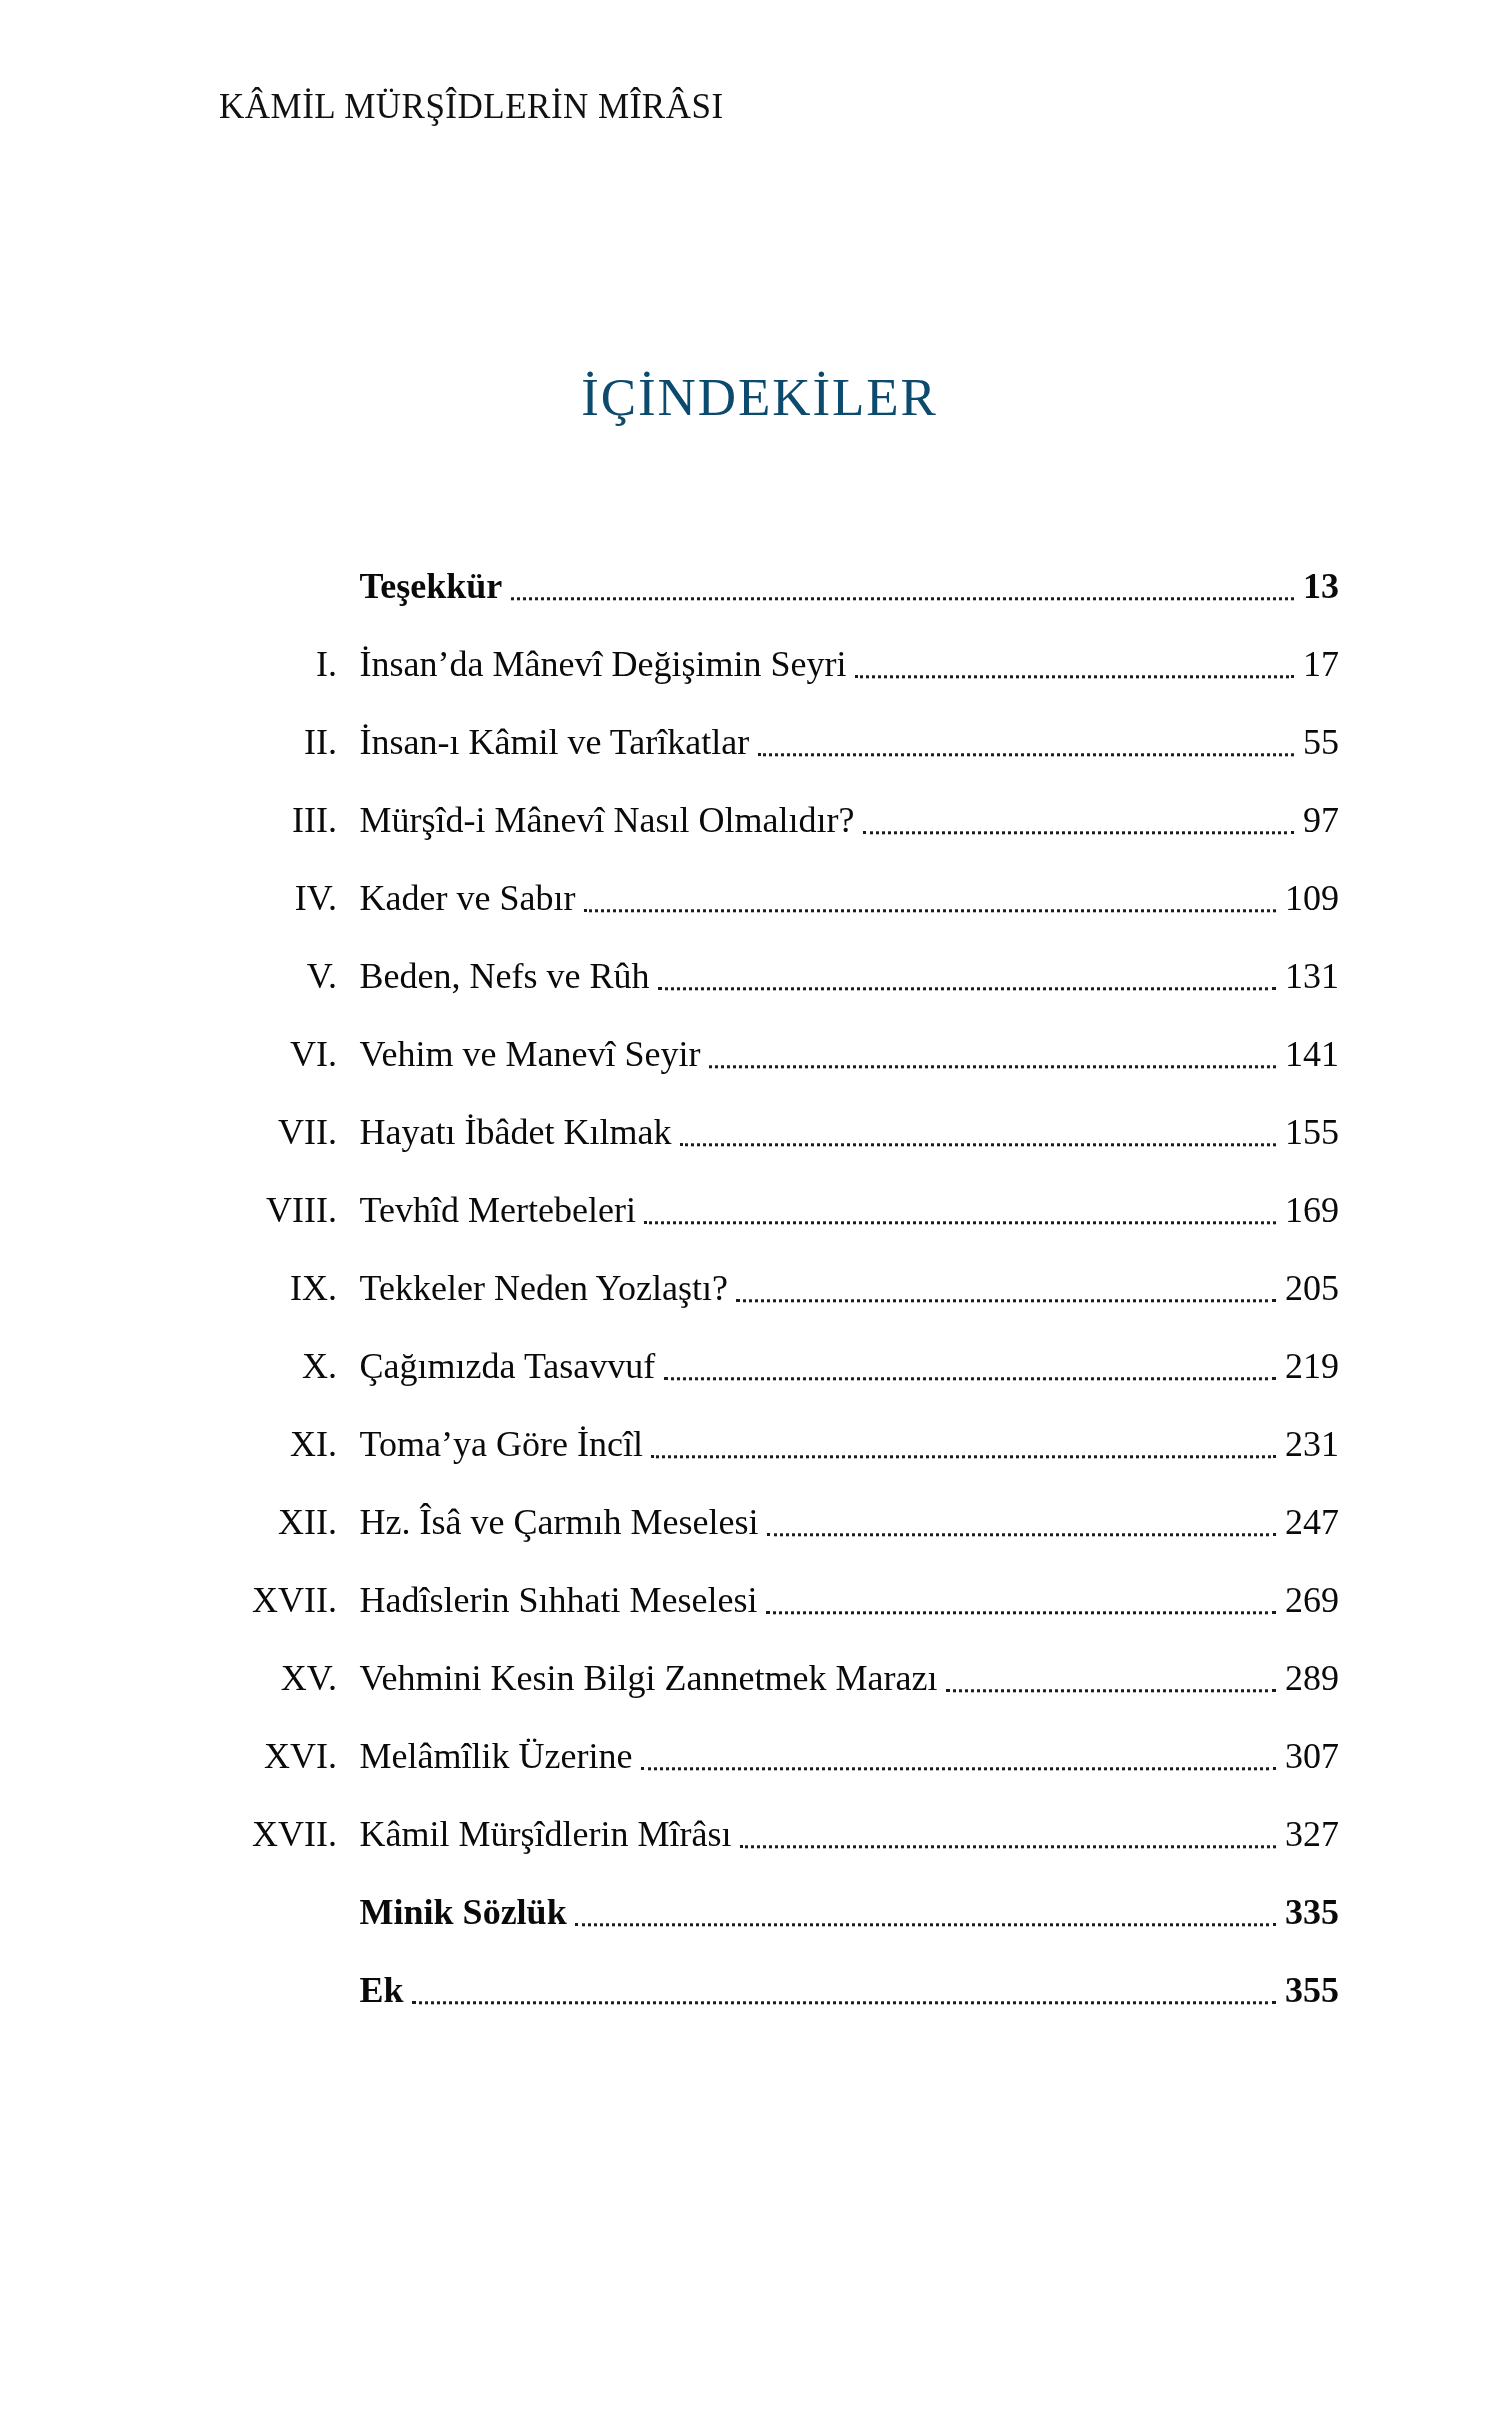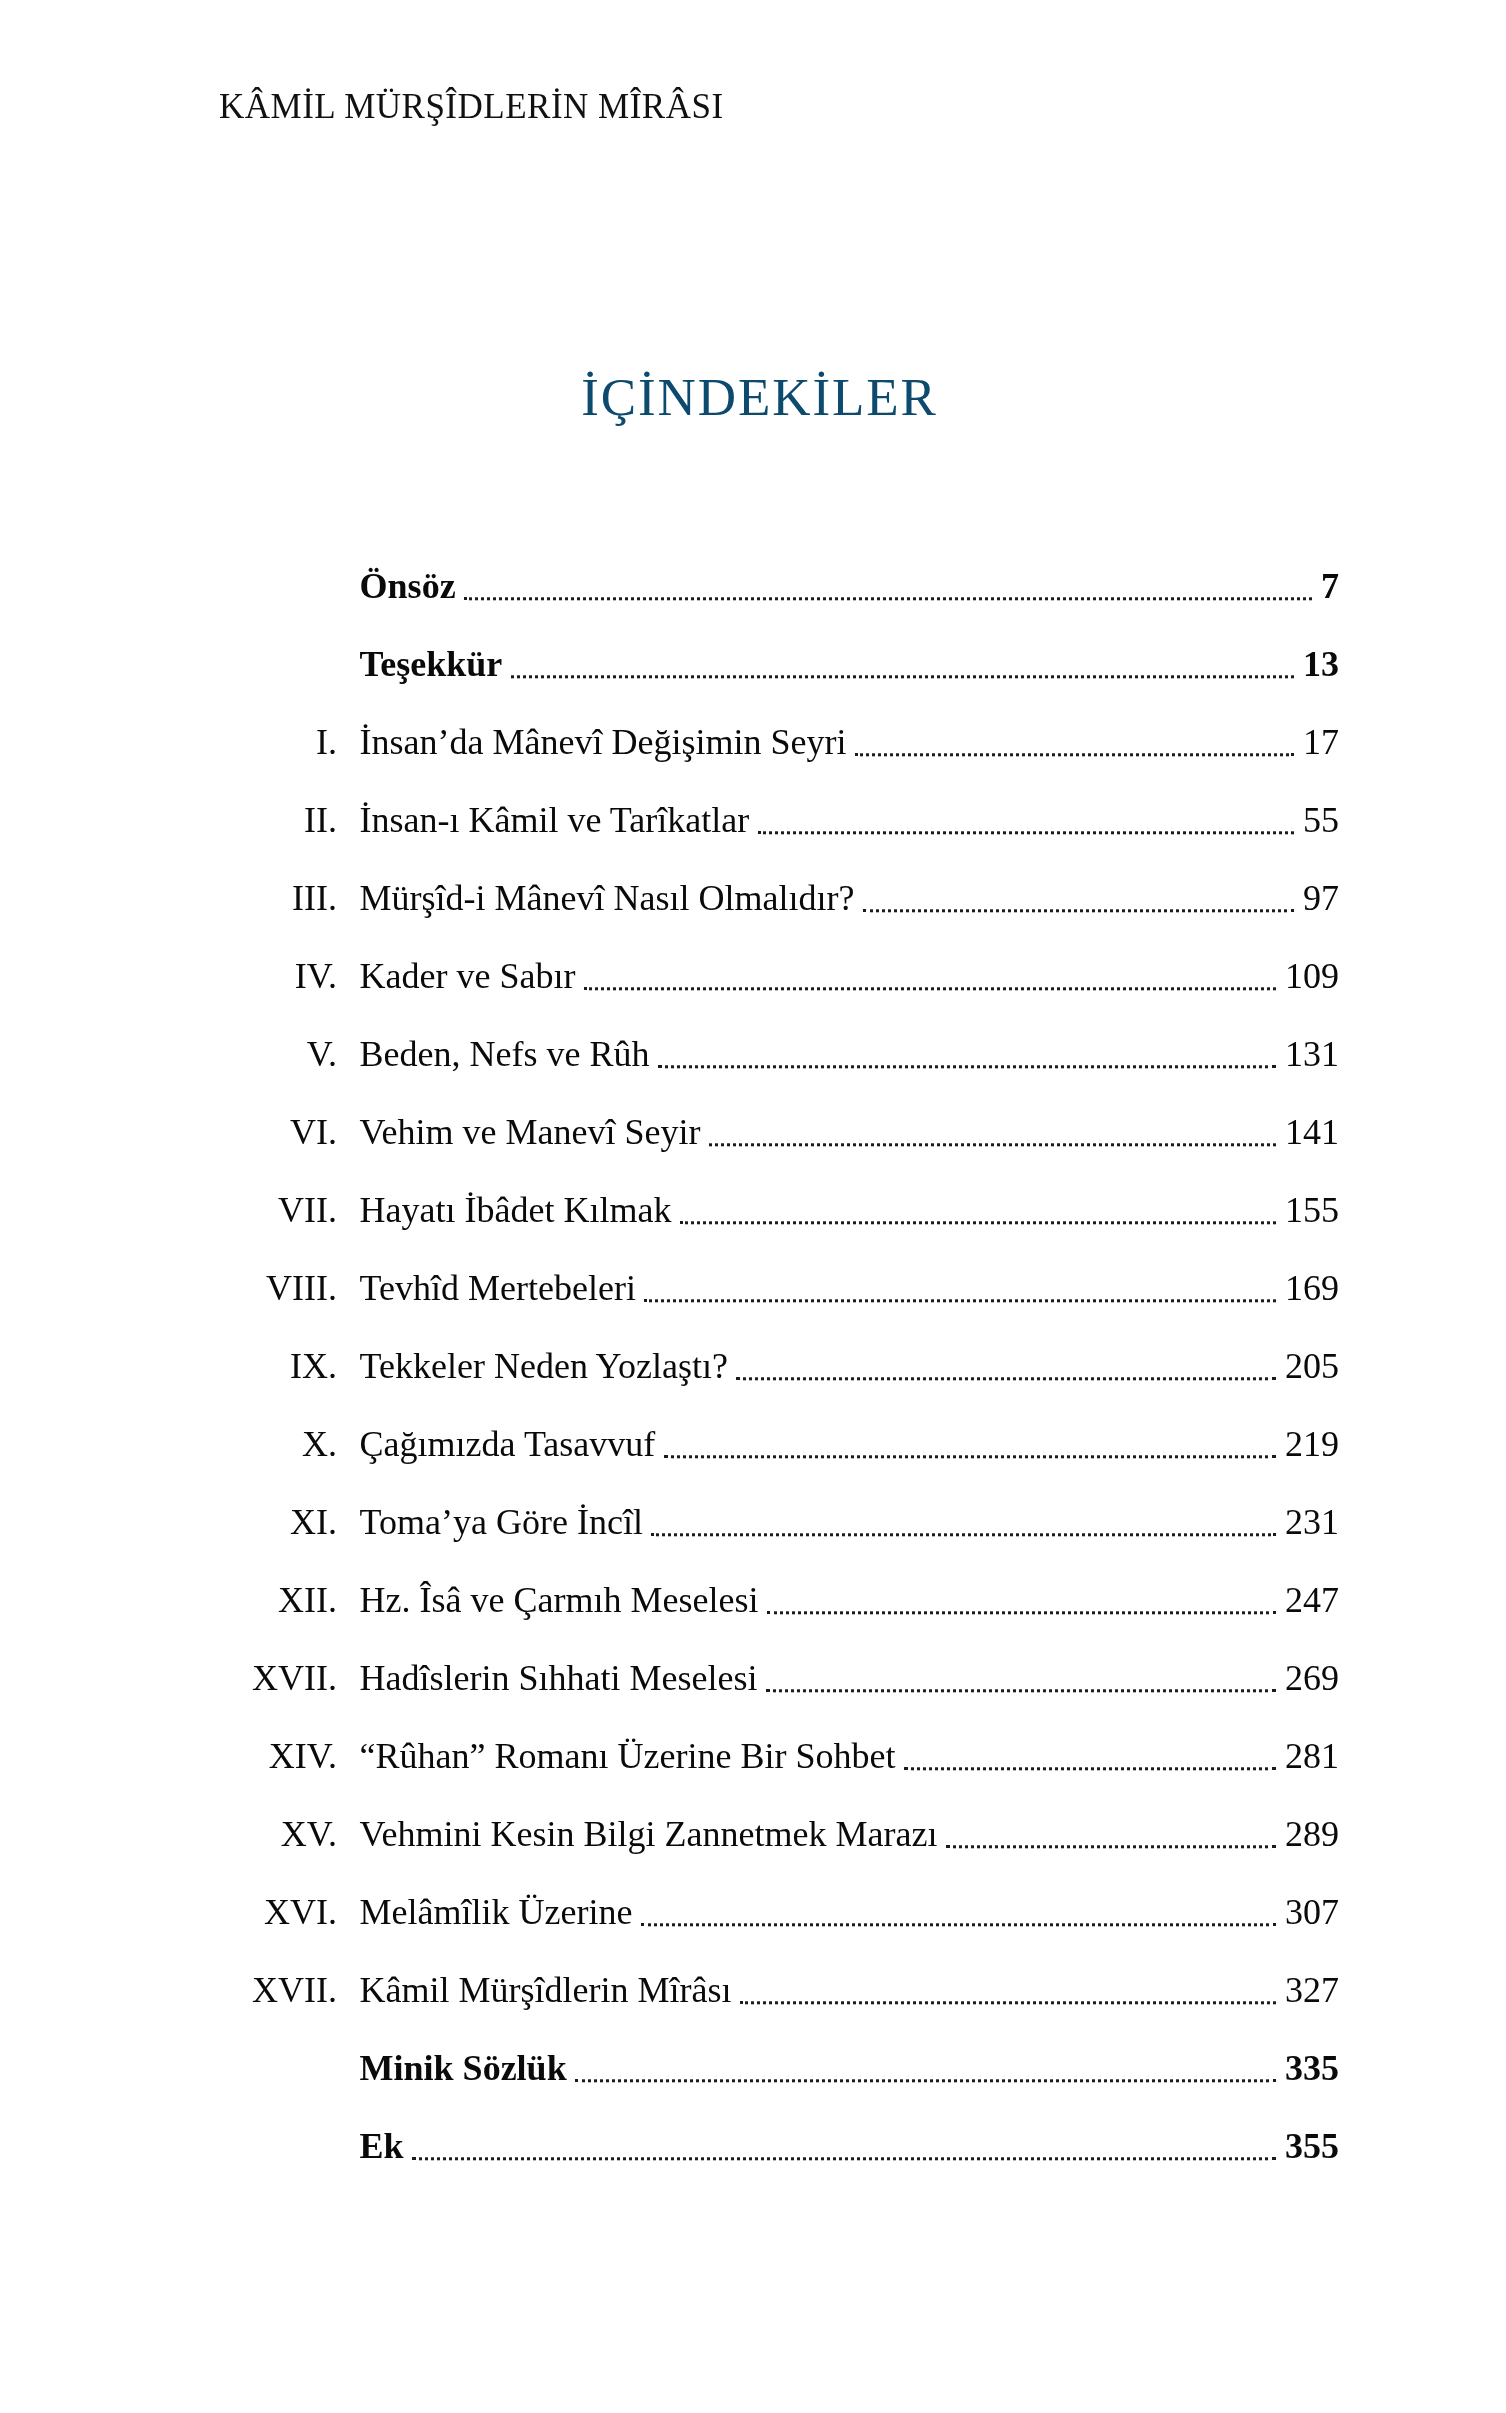--- a/index.html
+++ b/index.html
@@ -78,26 +78,20 @@
 
 <div class="page">
 
   <div class="running-header">KÂMİL MÜRŞÎDLERİN MÎRÂSI</div>
 
   <div class="page-title">İÇİNDEKİLER</div>
 
   <div class="toc-list">
       <div class="toc-row bold">
       <span class="toc-num"></span>
-      <span class="toc-label">Önsöz</span>
-      <span class="toc-dots"></span>
-      <span class="toc-page">7</span>
-    </div>
-      <div class="toc-row bold">
-      <span class="toc-num"></span>
       <span class="toc-label">Teşekkür</span>
       <span class="toc-dots"></span>
       <span class="toc-page">13</span>
     </div>
       <div class="toc-row">
       <span class="toc-num">I.</span>
       <span class="toc-label">İnsan’da Mânevî Değişimin Seyri</span>
       <span class="toc-dots"></span>
       <span class="toc-page">17</span>
     </div>
@@ -165,26 +159,20 @@
       <span class="toc-num">XII.</span>
       <span class="toc-label">Hz. Îsâ ve Çarmıh Meselesi</span>
       <span class="toc-dots"></span>
       <span class="toc-page">247</span>
     </div>
       <div class="toc-row">
       <span class="toc-num">XVII.</span>
       <span class="toc-label">Hadîslerin Sıhhati Meselesi</span>
       <span class="toc-dots"></span>
       <span class="toc-page">269</span>
-    </div>
-      <div class="toc-row">
-      <span class="toc-num">XIV.</span>
-      <span class="toc-label">“Rûhan” Romanı Üzerine Bir Sohbet</span>
-      <span class="toc-dots"></span>
-      <span class="toc-page">281</span>
     </div>
       <div class="toc-row">
       <span class="toc-num">XV.</span>
       <span class="toc-label">Vehmini Kesin Bilgi Zannetmek Marazı</span>
       <span class="toc-dots"></span>
       <span class="toc-page">289</span>
     </div>
       <div class="toc-row">
       <span class="toc-num">XVI.</span>
       <span class="toc-label">Melâmîlik Üzerine</span>

